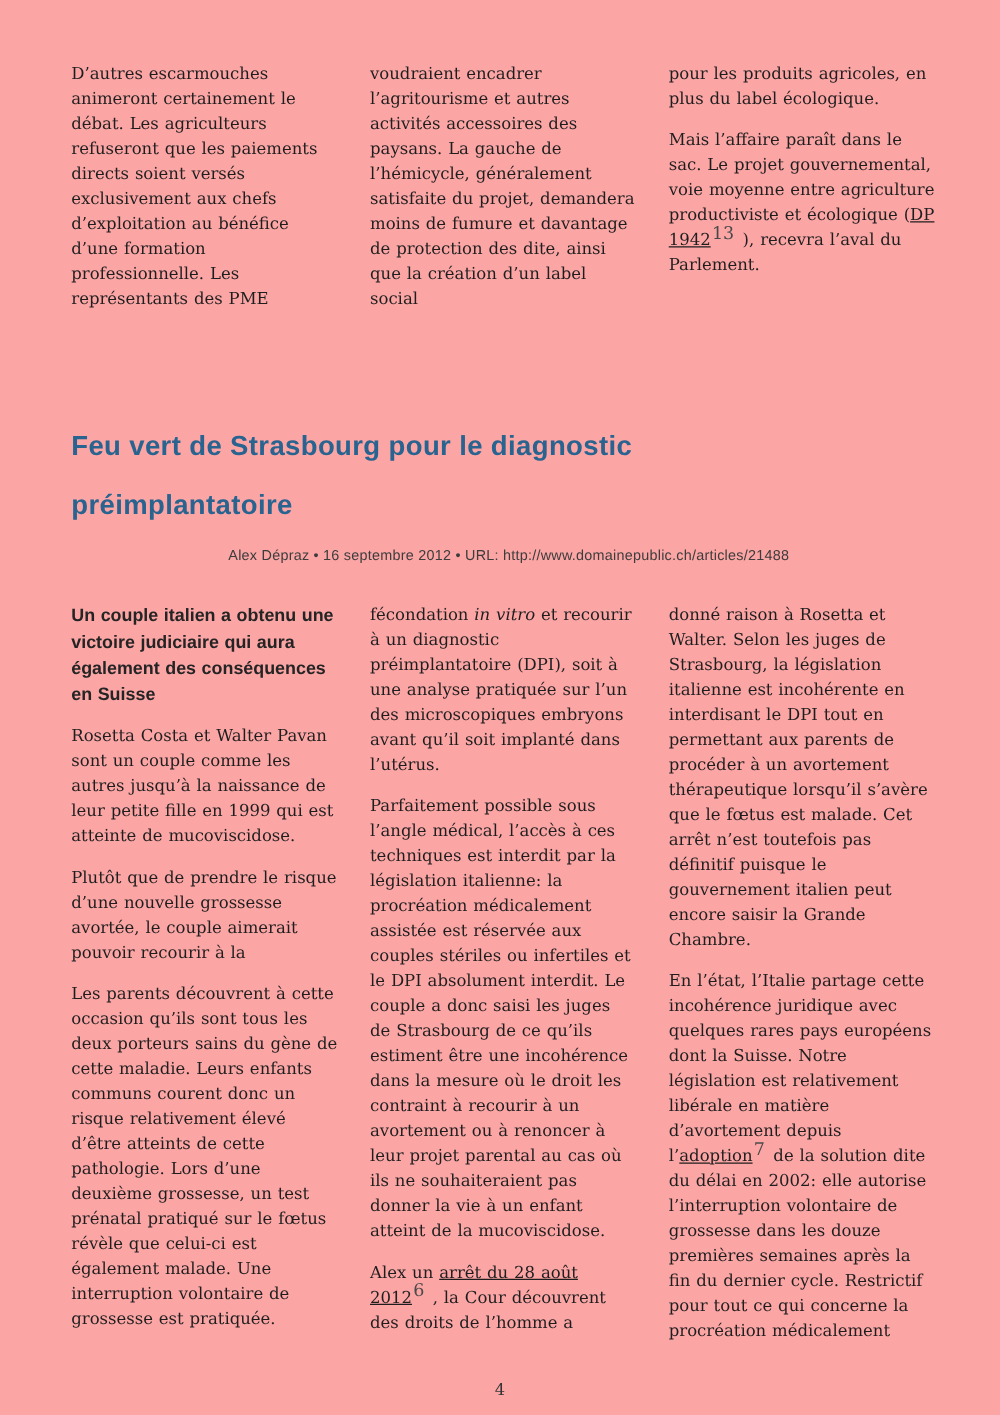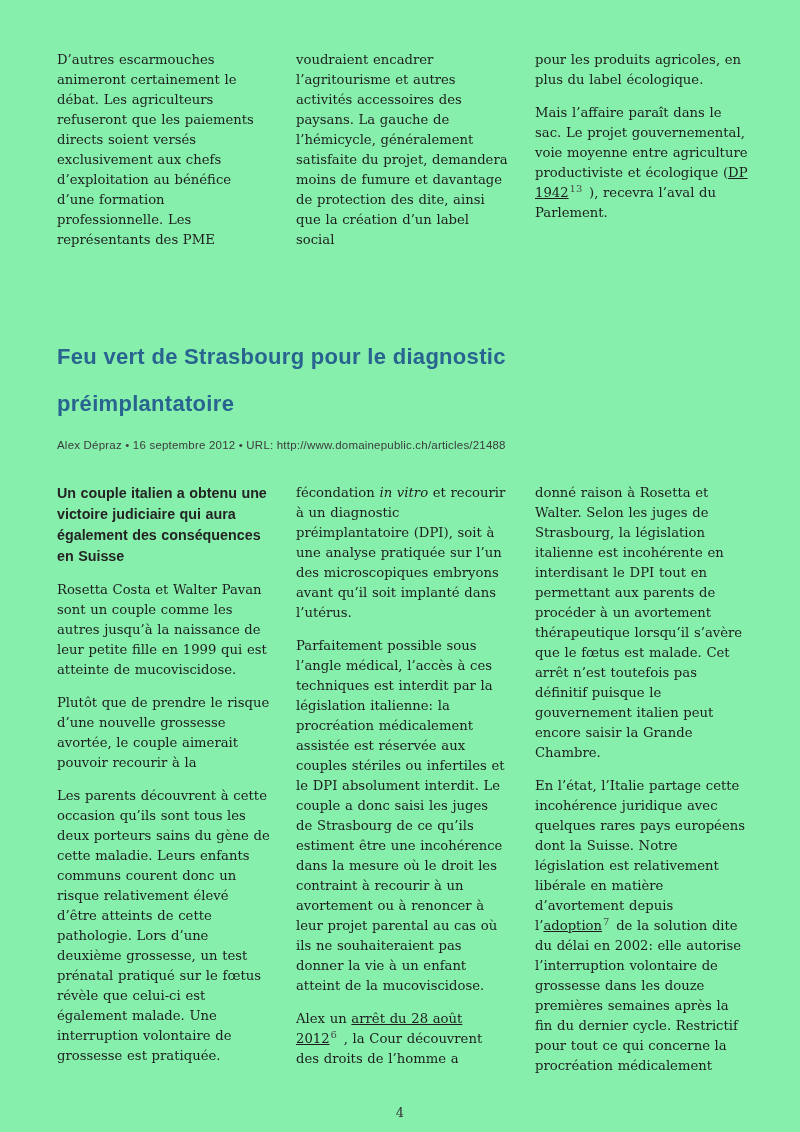--- a/index.html
+++ b/index.html
@@ -1,19 +1,19 @@
 <!DOCTYPE html>
 <html><head>
 <meta charset="utf-8">
 <style>
   html,body { margin:0; padding:0; background:#ffffff; }
   .page {
     position:relative;
     width:800px; height:1132px;
-    background:#86efac;
+    background:#fca5a5;
     box-sizing:border-box;
     padding:50px 43px 0 57px;
     font-family:"DejaVu Serif", serif;
     color:#1e1e1e;
     overflow:hidden;
   }
   .columns { display:flex; gap:26px; }
   .col { flex:0 0 213px; width:213px; }
   .col p {
     margin:0 0 13px 0;
@@ -32,33 +32,34 @@
     color:#28648F;
     margin:0;
     max-width:620px;
   }
   .article-byline {
     font-family:"Liberation Sans", sans-serif;
     font-size:11.5px;
     color:#3c3c3c;
     margin-top:12px;
     letter-spacing:0.2px;
+    text-align:center;
   }
   .bottom { margin-top:32px; }
   .lead {
     font-family:Liberation Sans, sans-serif;
     font-weight:bold;
     font-size:14.3px !important;
     line-height:21px !important;
     color:#242424;
     margin-bottom:13px !important;
   }
   .doclink { color:inherit; text-decoration:underline; cursor:pointer; }
   sup.fn {
-    font-size:10px;
+    font-size:14px;
     line-height:0;
     vertical-align:super;
     color:#4a4a4a;
     margin-left:1px;
     margin-right:2px;
   }
   em { font-style:italic;margin-top:37px; }
   .page-footer {
     position:absolute;
     left:0; right:0; bottom:12px;

